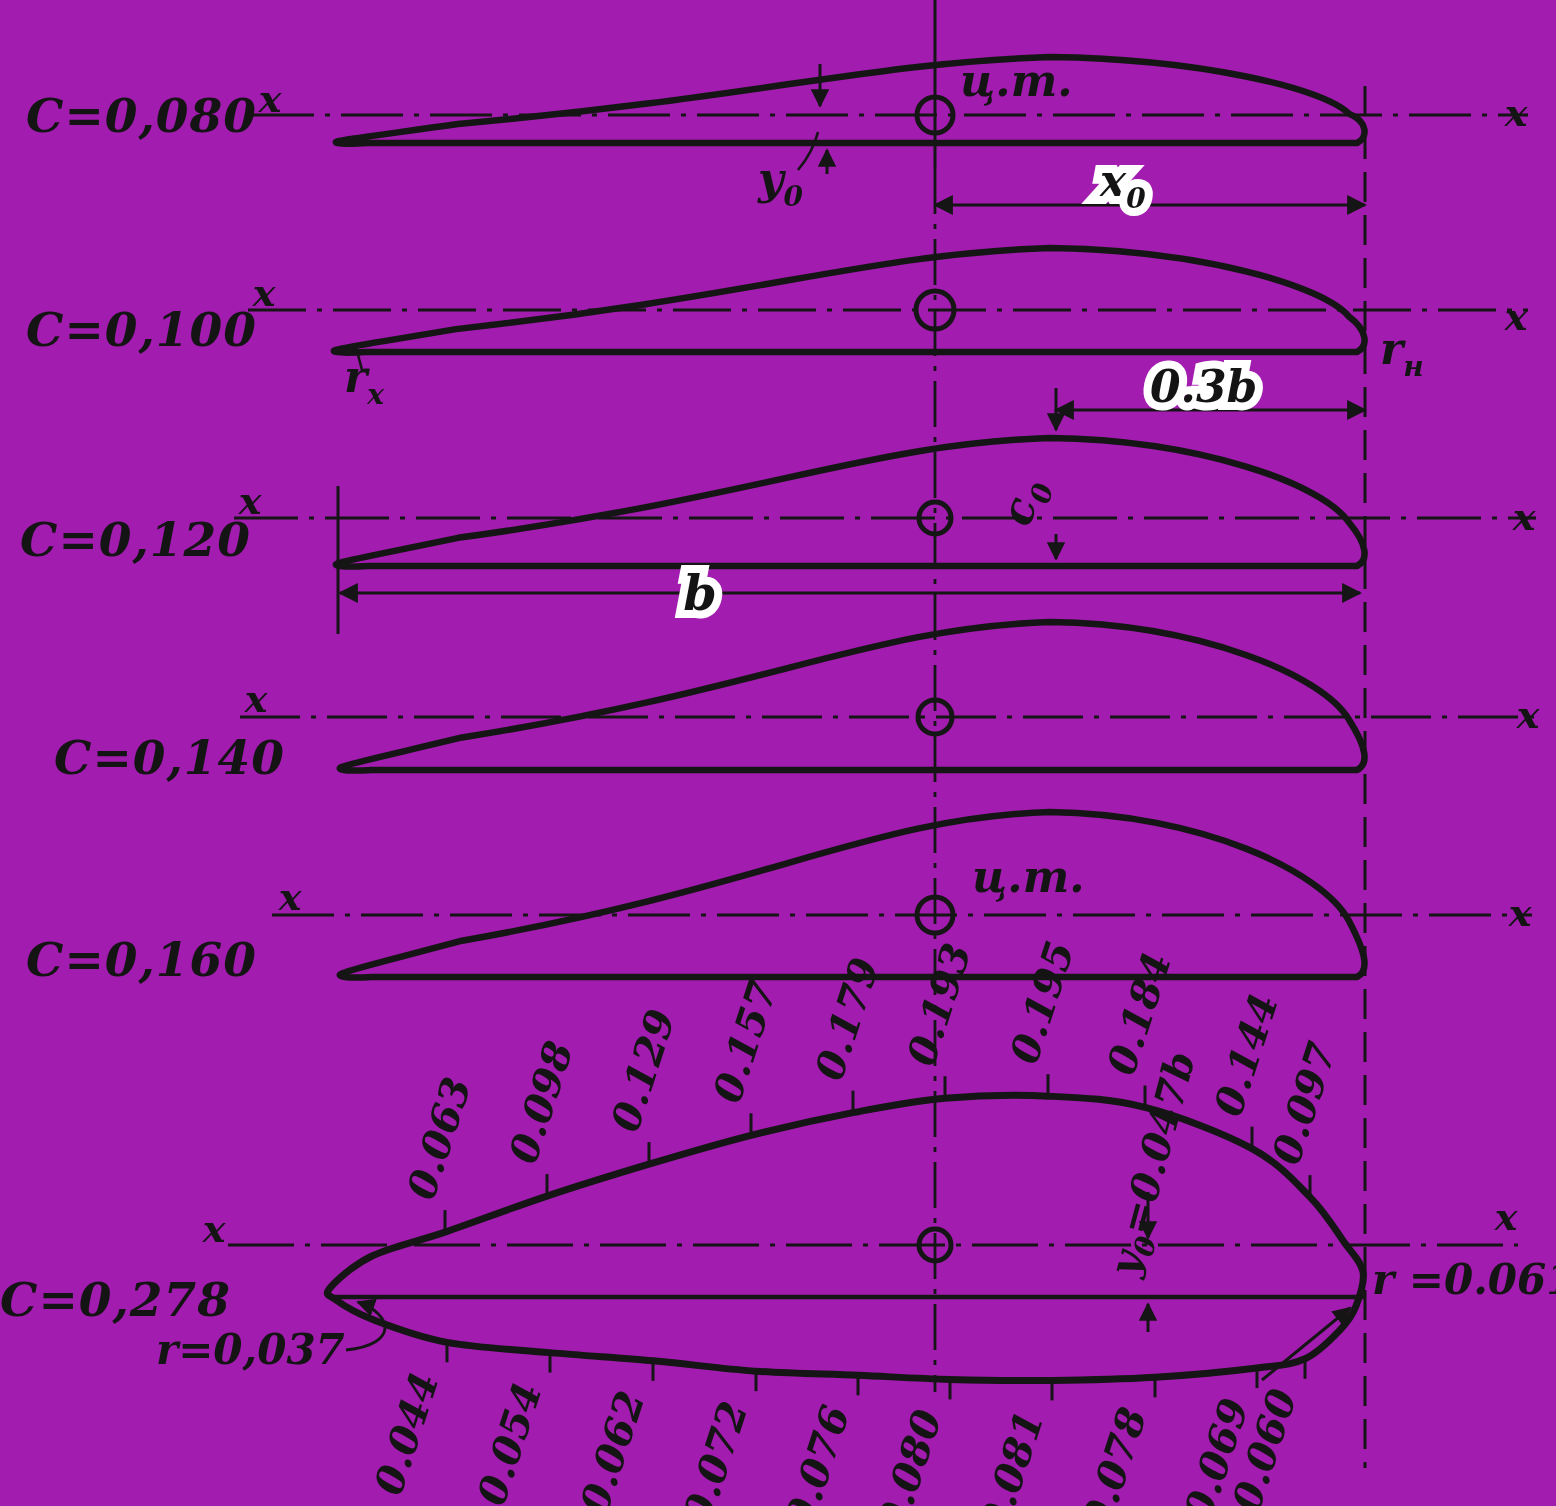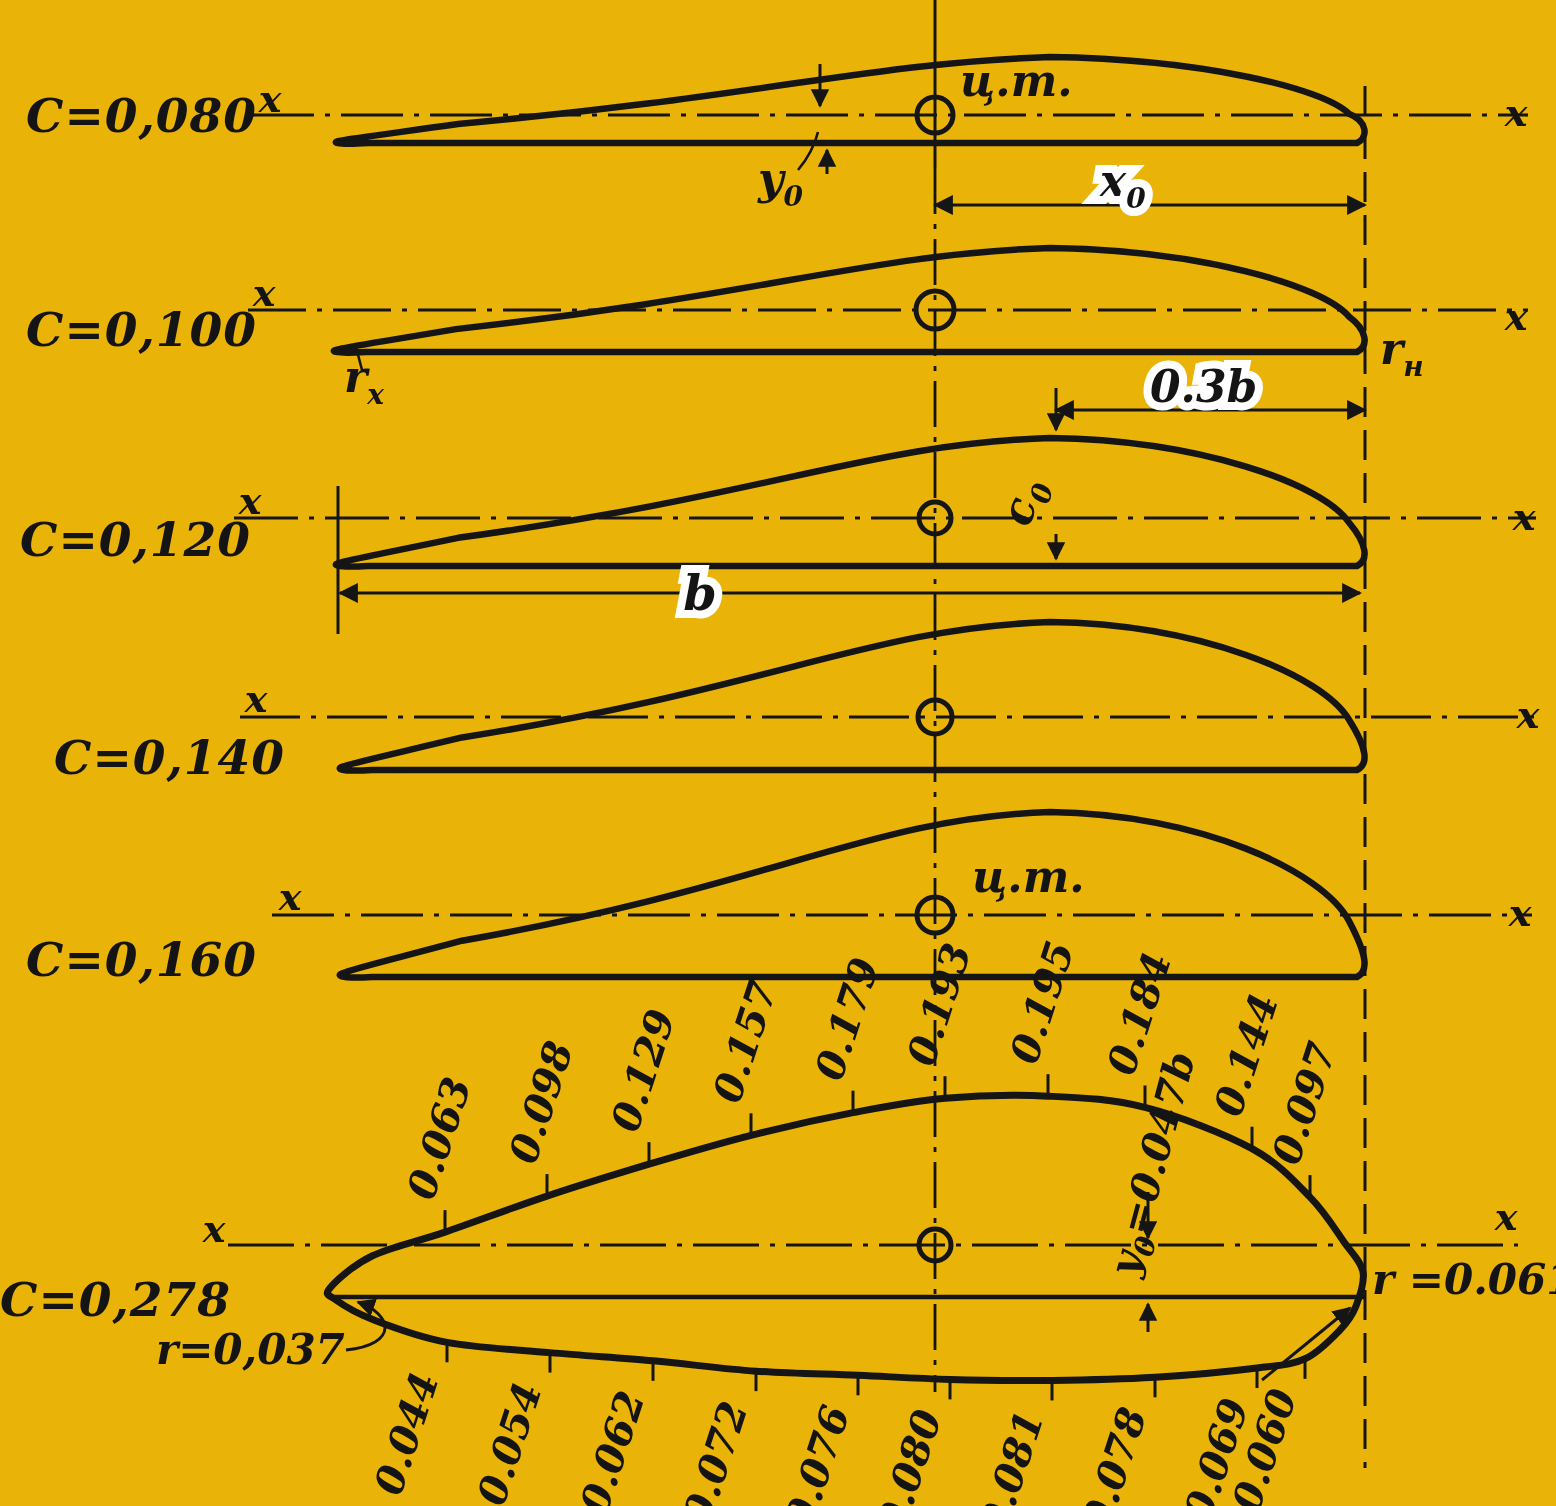--- a/index.html
+++ b/index.html
@@ -1,16 +1,16 @@
 <!DOCTYPE html>
 <html><head>
 <meta charset="utf-8">
 <style>
   html,body{margin:0;padding:0;background:#ffffff;}
-  .page{position:relative;width:1556px;height:1506px;background:#eab308;overflow:hidden;}
+  .page{position:relative;width:1556px;height:1506px;background:#a21caf;overflow:hidden;}
   svg{display:block;}
   text{font-family:"DejaVu Serif", serif;font-style:italic;font-weight:bold;fill:#141414;}
   .seclbl{font-size:47px;letter-spacing:1px;}
   .xlbl{font-size:38px;}
   .dimlbl{font-size:44px;}
   .biglbl{font-size:48px;}
   .cmlbl{font-size:44px;}
   .rlbl{font-size:42px;}
   .ticklbl{font-size:40px;}
   .sub{font-size:28px;}

